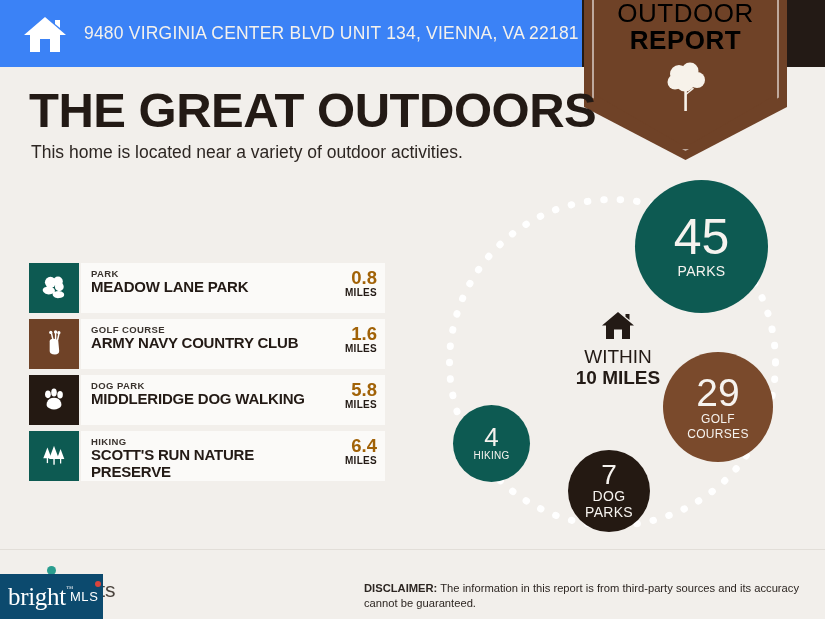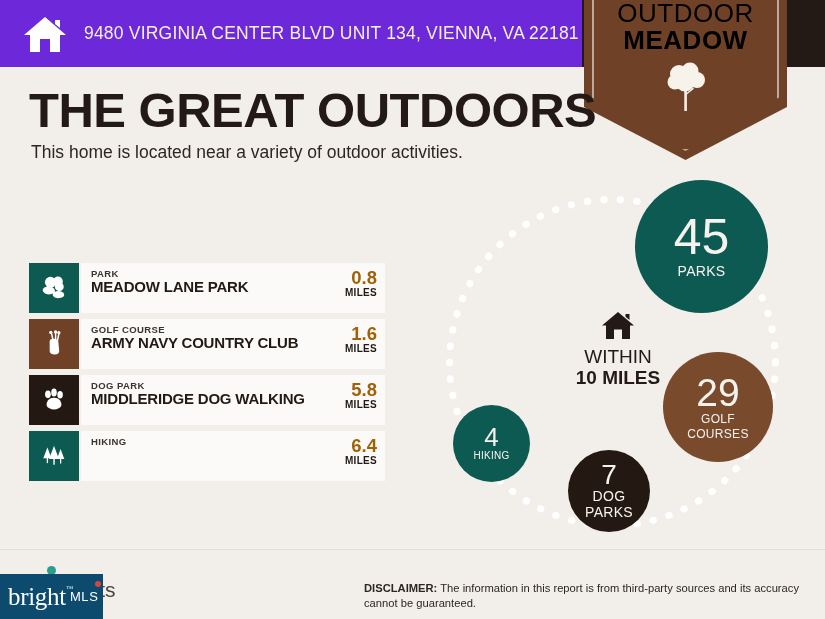--- a/index.html
+++ b/index.html
@@ -17,21 +17,21 @@
 
   
   .header-bar {
     position: absolute; left: 0; top: 0;
     width: 825px; height: 67px;
     background: #231a15;
   }
   .header-inner {
     position: absolute; left: 0; top: 0;
     width: 582px; height: 67px;
-    background: #6d28d9;
+    background: #3b82f6;
     display: flex; align-items: center;
   }
   .home-icon-hdr {
     margin-left: 22px; width: 46px; height: 40px;
     flex: 0 0 auto;
   }
   .addr {
     margin-left: 16px;
     color: #f4f1ed;
     font-size: 17.5px;
@@ -247,21 +247,21 @@
       <span class="addr">9480 VIRGINIA CENTER BLVD UNIT 134, VIENNA, VA 22181</span>
     </div>
   </div>
 
   <div class="badge">
     <div class="badge-shape"></div>
     <div class="badge-inner-line"></div>
     <div class="badge-line-mask"></div>
     <div class="badge-text">
       <span class="l1">OUTDOOR</span>
-      <span class="l2">MEADOW</span>
+      <span class="l2">REPORT</span>
     </div>
     <span class="badge-tree">
       <svg viewBox="0 0 42 52" width="42" height="52">
         <g fill="#f7f2ea">
           <circle cx="14" cy="14" r="9"></circle>
           <circle cx="25" cy="11" r="8.5"></circle>
           <circle cx="32" cy="20" r="8"></circle>
           <circle cx="20" cy="22" r="9.5"></circle>
           <circle cx="10" cy="22" r="7.5"></circle>
           <rect x="19.3" y="20" width="2.6" height="31"></rect>
@@ -356,20 +356,21 @@
               <rect x="8.2" y="16" width="1.6" height="7"></rect>
             <path d="M17 2 L23 18 L11 18 Z"></path>
               <rect x="16.2" y="17" width="1.7" height="8"></rect>
             <path d="M25 6 L29.5 18 L20.5 18 Z"></path>
               <rect x="24.3" y="17" width="1.5" height="6.5"></rect>
           </g>
         </svg>
       </div>
       <div class="pop-body">
         <div class="pop-cat">HIKING</div>
+        <div class="pop-name">SCOTT'S RUN NATURE PRESERVE</div>
       </div>
       <div class="pop-dist">
         <div class="pop-num">6.4</div>
         <div class="pop-mi">MILES</div>
       </div>
     </div>
 
   </div>
 
   <div class="diagram">

